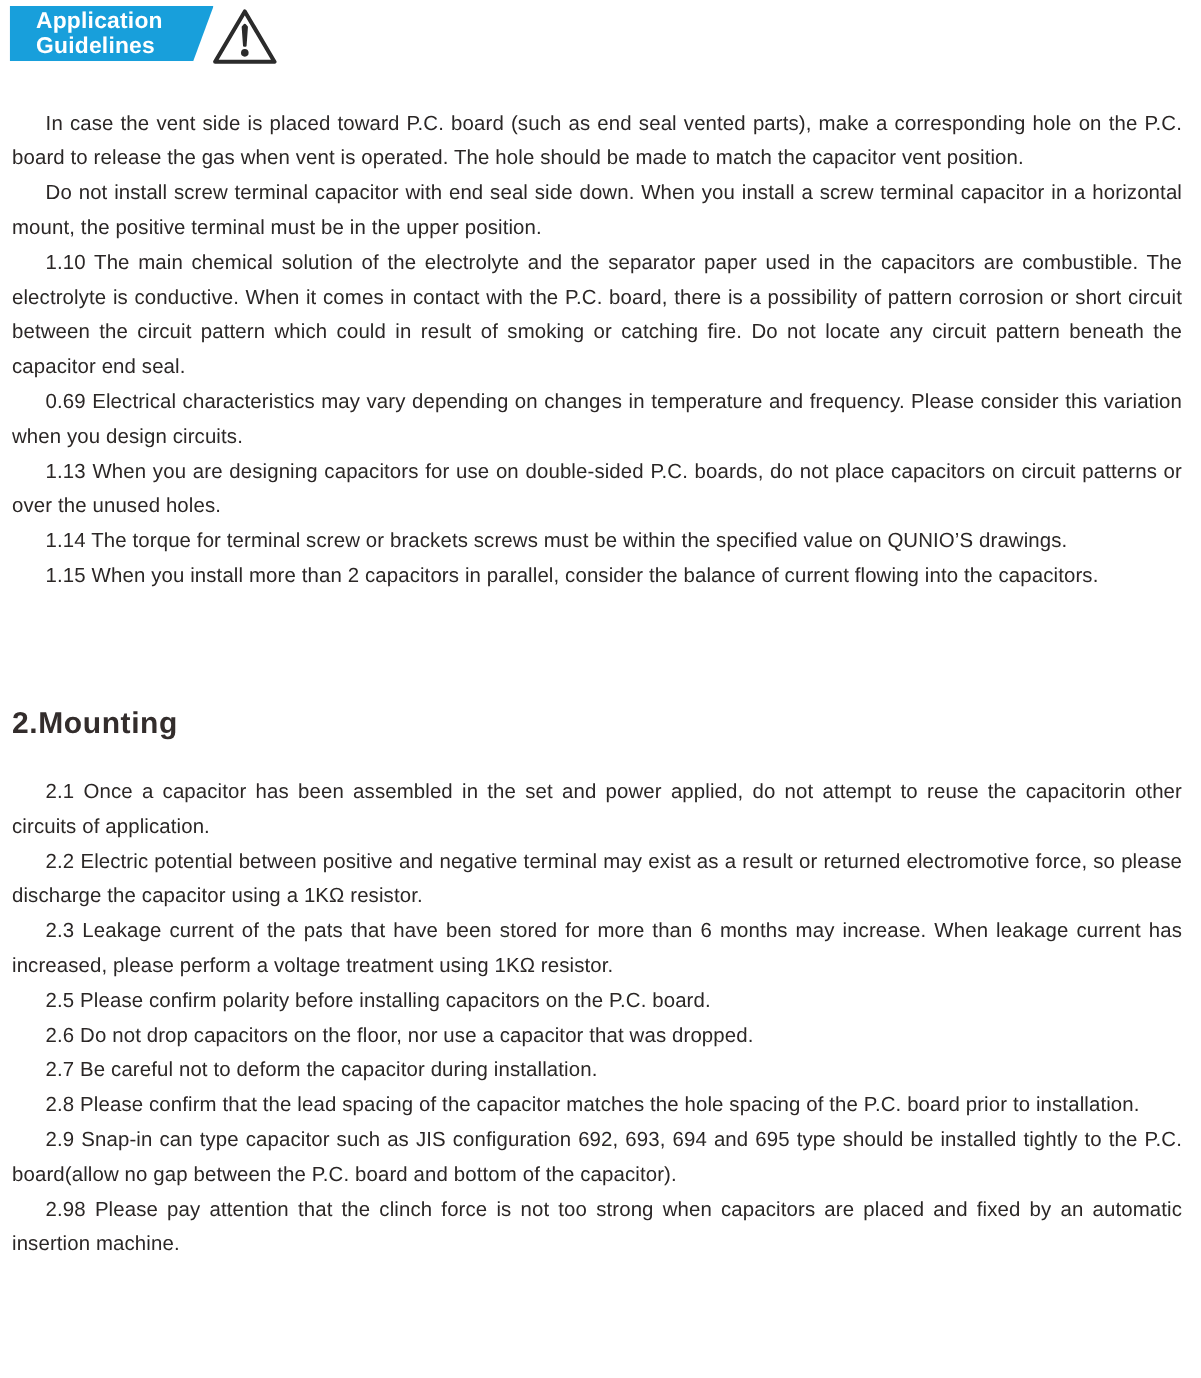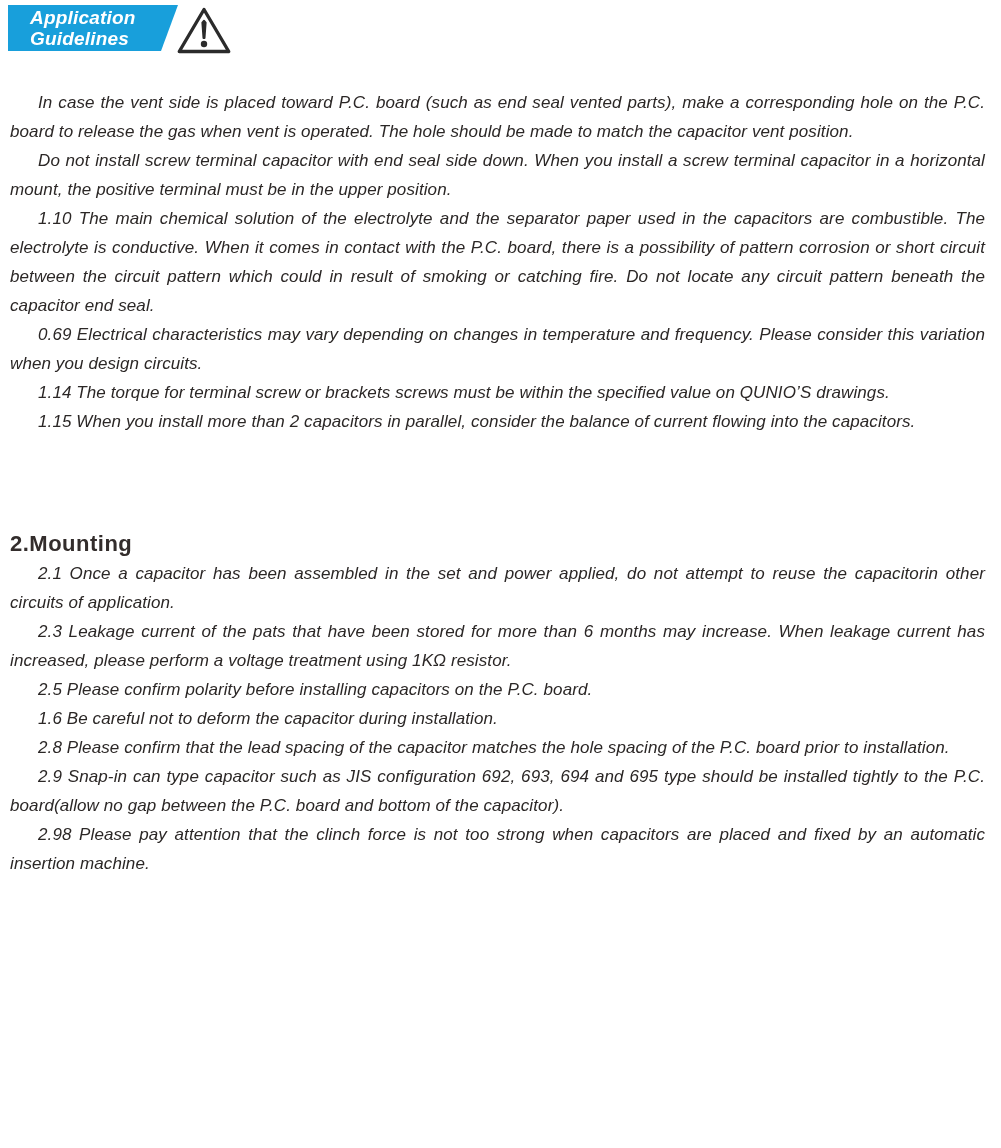--- a/index.html
+++ b/index.html
@@ -28,21 +28,20 @@
     width: 170px;
     height: 46px;
     background: #189fdb;
     clip-path: polygon(0 0, 100% 0, calc(100% - 17px) 100%, 0 100%);
     color: #ffffff;
     font-weight: bold;
     font-size: 19px;
     line-height: 21px;
     padding: 2px 0 0 22px;
     letter-spacing: 0.2px;
-    font-style: italic;
   }
   .banner span { display: block; }
   .warning {
     position: absolute;
     left: 176px;
     top: 6px;
     width: 56px;
     height: 49px;
   }
   .warning svg { display: block; width: 100%; height: 100%; }
@@ -53,26 +52,25 @@
     left: 10px;
     width: 975px;
   }
   .content p {
     text-align: justify;
     text-indent: 28px;
     font-size: 17px;
     line-height: 29px;
     color: #2b2726;
     letter-spacing: 0.1px;
-    font-style: italic;
   }
   .section-heading {
     margin-top: 95px;
-    margin-bottom: 2px;
-    font-size: 22px;
+    margin-bottom: 27px;
+    font-size: 25px;
     font-weight: bold;
     color: #332d2c;
     letter-spacing: 0.5px;
   }
 </style>
 </head>
 <body>
 
 <div class="page">
 
@@ -88,27 +86,30 @@
         <circle cx="30" cy="40.5" r="3.4" fill="#2b2b2b"></circle>
       </svg>
     </span>
   </div>
 
   <div class="content">
     <p>In case the vent side is placed toward P.C. board (such as end seal vented parts), make a corresponding hole on the P.C. board to release the gas when vent is operated. The hole should be made to match the capacitor vent position.</p>
     <p>Do not install screw terminal capacitor with end seal side down. When you install a screw terminal capacitor in a horizontal mount, the positive terminal must be in the upper position.</p>
     <p>1.10 The main chemical solution of the electrolyte and the separator paper used in the capacitors are combustible. The electrolyte is conductive. When it comes in contact with the P.C. board, there is a possibility of pattern corrosion or short circuit between the circuit pattern which could in result of smoking or catching fire. Do not locate any circuit pattern beneath the capacitor end seal.</p>
     <p>0.69 Electrical characteristics may vary depending on changes in temperature and frequency. Please consider this variation when you design circuits.</p>
+    <p>1.13 When you are designing capacitors for use on double-sided P.C. boards, do not place capacitors on circuit patterns or over the unused holes.</p>
     <p>1.14 The torque for terminal screw or brackets screws must be within the specified value on QUNIO’S drawings.</p>
     <p>1.15 When you install more than 2 capacitors in parallel, consider the balance of current flowing into the capacitors.</p>
 
     <h2 class="section-heading">2.Mounting</h2>
 
     <p>2.1 Once a capacitor has been assembled in the set and power applied, do not attempt to reuse the capacitorin other circuits of application.</p>
+    <p>2.2 Electric potential between positive and negative terminal may exist as a result or returned electromotive force, so please discharge the capacitor using a 1KΩ resistor.</p>
     <p>2.3 Leakage current of the pats that have been stored for more than 6 months may increase. When leakage current has increased, please perform a voltage treatment using 1KΩ resistor.</p>
     <p>2.5 Please confirm polarity before installing capacitors on the P.C. board.</p>
-    <p>1.6 Be careful not to deform the capacitor during installation.</p>
+    <p>2.6 Do not drop capacitors on the floor, nor use a capacitor that was dropped.</p>
+    <p>2.7 Be careful not to deform the capacitor during installation.</p>
     <p>2.8 Please confirm that the lead spacing of the capacitor matches the hole spacing of the P.C. board prior to installation.</p>
     <p>2.9 Snap-in can type capacitor such as JIS configuration 692, 693, 694 and 695 type should be installed tightly to the P.C. board(allow no gap between the P.C. board and bottom of the capacitor).</p>
     <p>2.98 Please pay attention that the clinch force is not too strong when capacitors are placed and fixed by an automatic insertion machine.</p>
   </div>
 
 </div>
 
 </body></html>

